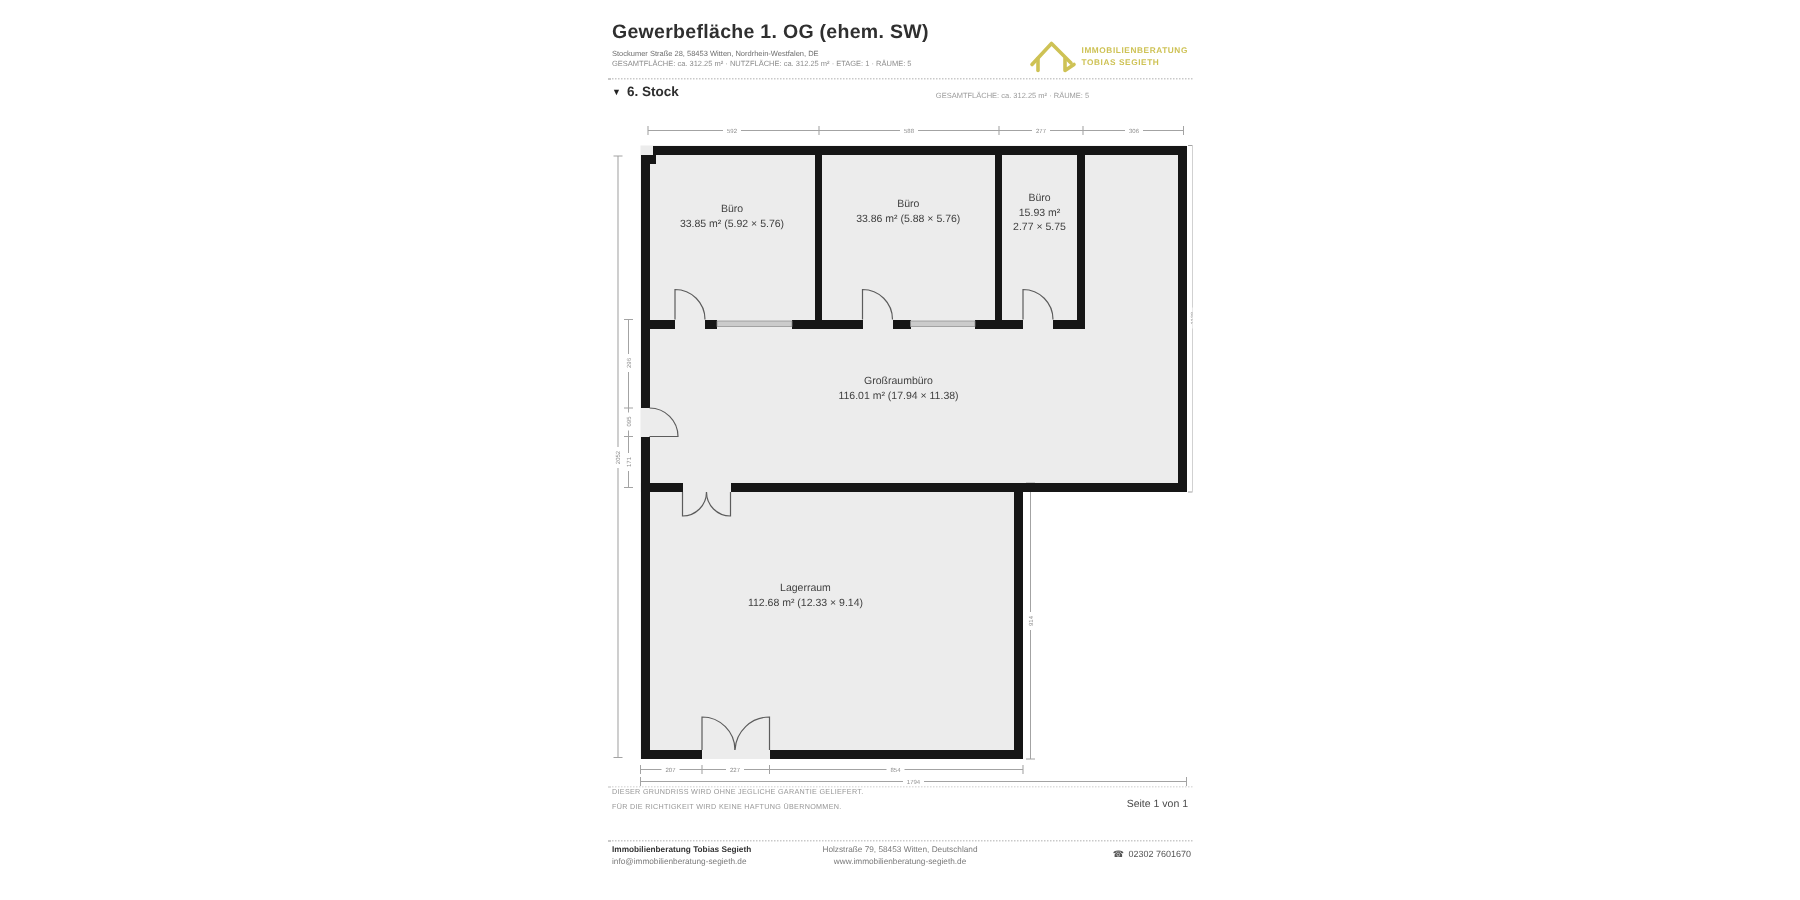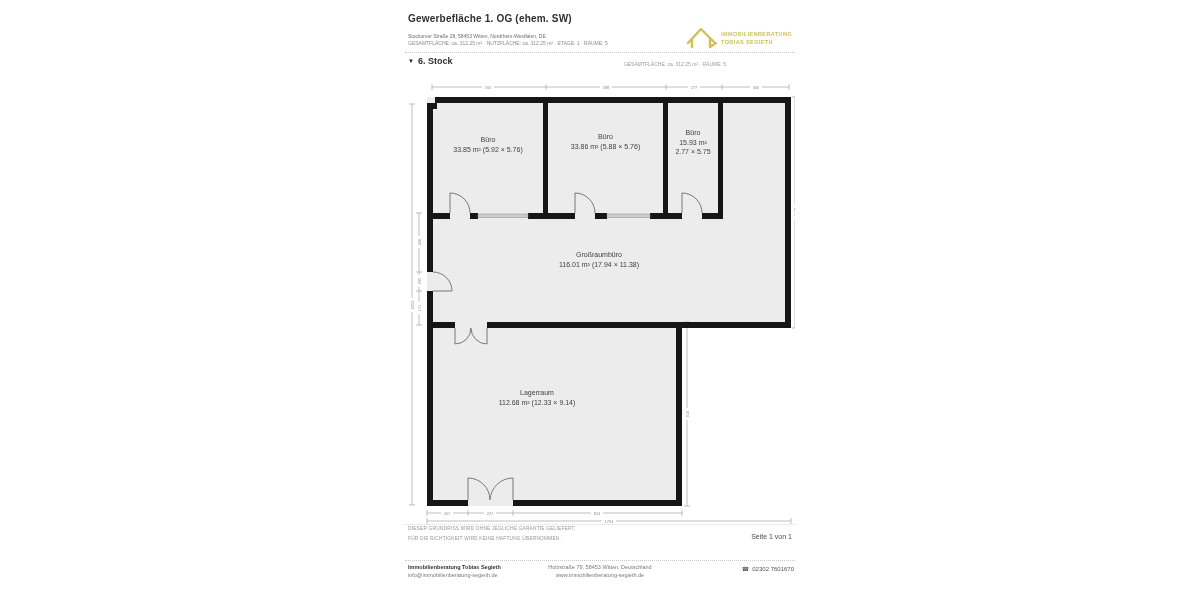--- a/index.html
+++ b/index.html
@@ -2,21 +2,21 @@
 <html><head>
 <meta charset="utf-8">
 <style>
   html,body{margin:0;padding:0;background:#fff;}
   .page{position:relative;width:1200px;height:600px;background:#ffffff;overflow:hidden;
         font-family:"Liberation Sans",sans-serif;color:#333;}
   .content{position:absolute;left:405px;top:0;width:392px;height:600px;}
   .abs{position:absolute;}
 
   
-  .title{left:3px;top:13px;font-size:10px;font-weight:bold;color:#2f2f2f;letter-spacing:.2px;}
+  .title{left:3px;top:13px;font-size:13px;font-weight:bold;color:#2f2f2f;letter-spacing:.2px;}
   .address{left:3px;top:33px;font-size:5px;color:#6e6e6e;}
   .meta{left:3px;top:40px;font-size:5px;color:#8c8c8c;}
   .logo-icon{left:281px;top:26px;}
   .logo-text{left:316px;top:30px;font-size:5.5px;font-weight:bold;color:#cec255;
              letter-spacing:.4px;line-height:8px;}
   .rule{left:0;top:52px;width:390px;border-top:1px dotted #c9c9c9;height:0;}
 
   
   .floor-row{left:3px;top:56px;font-size:9px;font-weight:bold;color:#2e2e2e;cursor:pointer;}
   .floor-row .tri{font-size:6px;vertical-align:1px;margin-right:4px;color:#222;}

